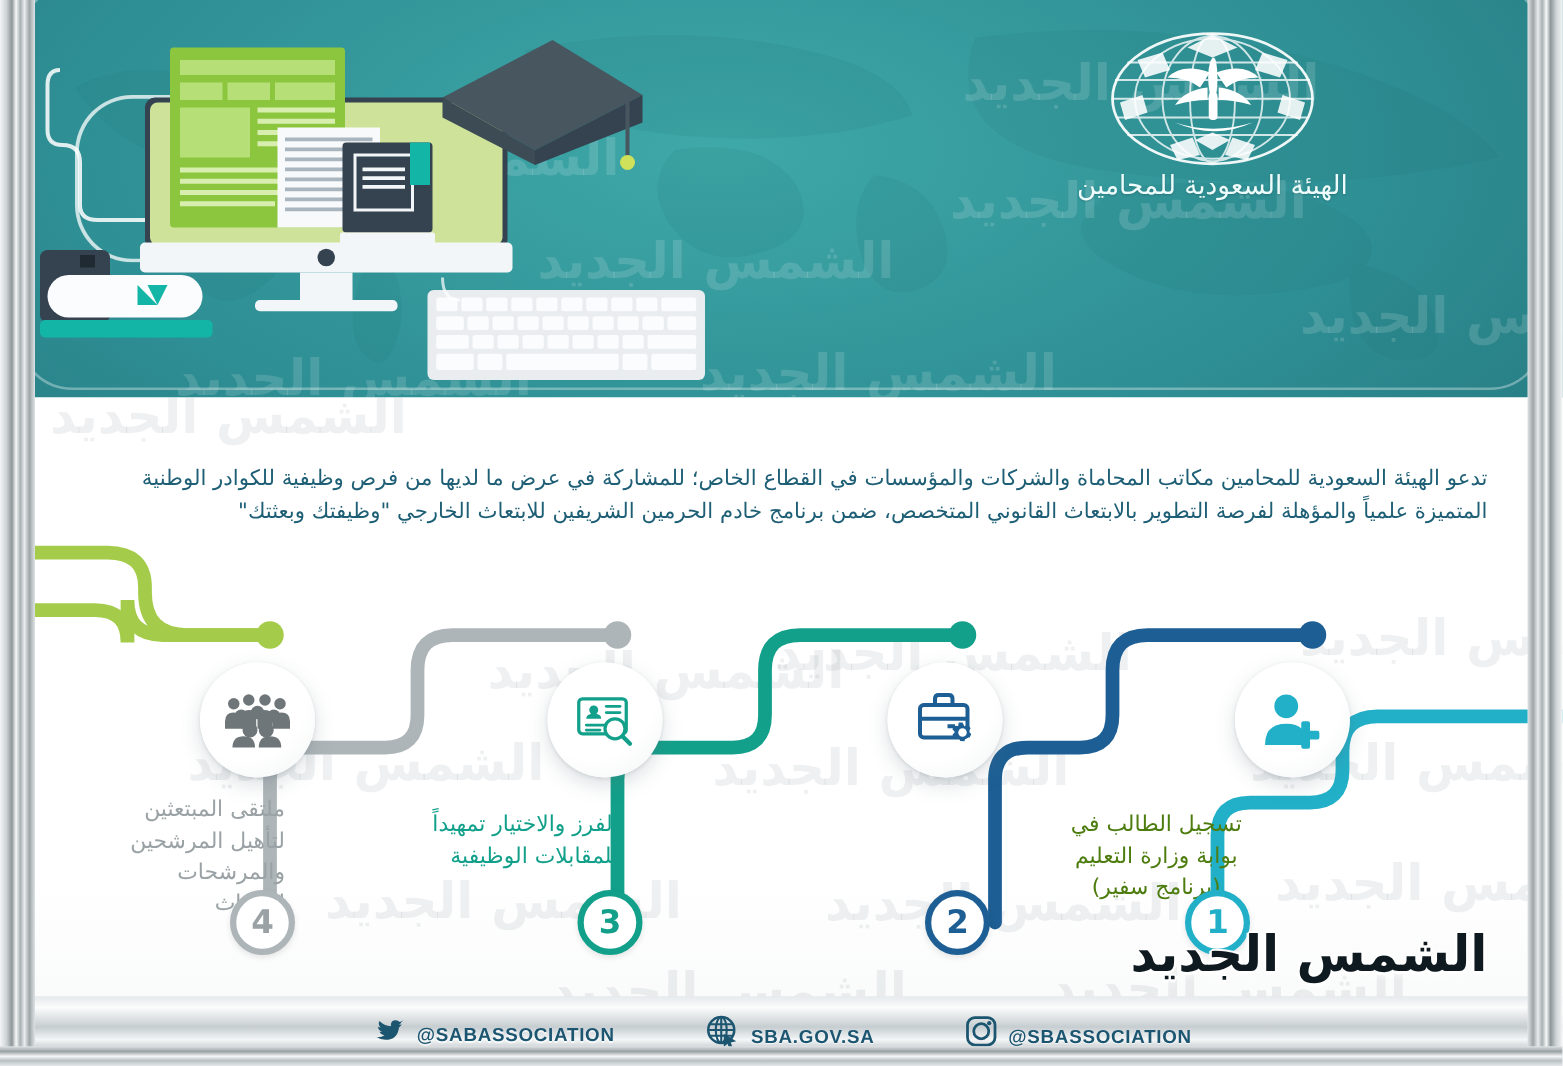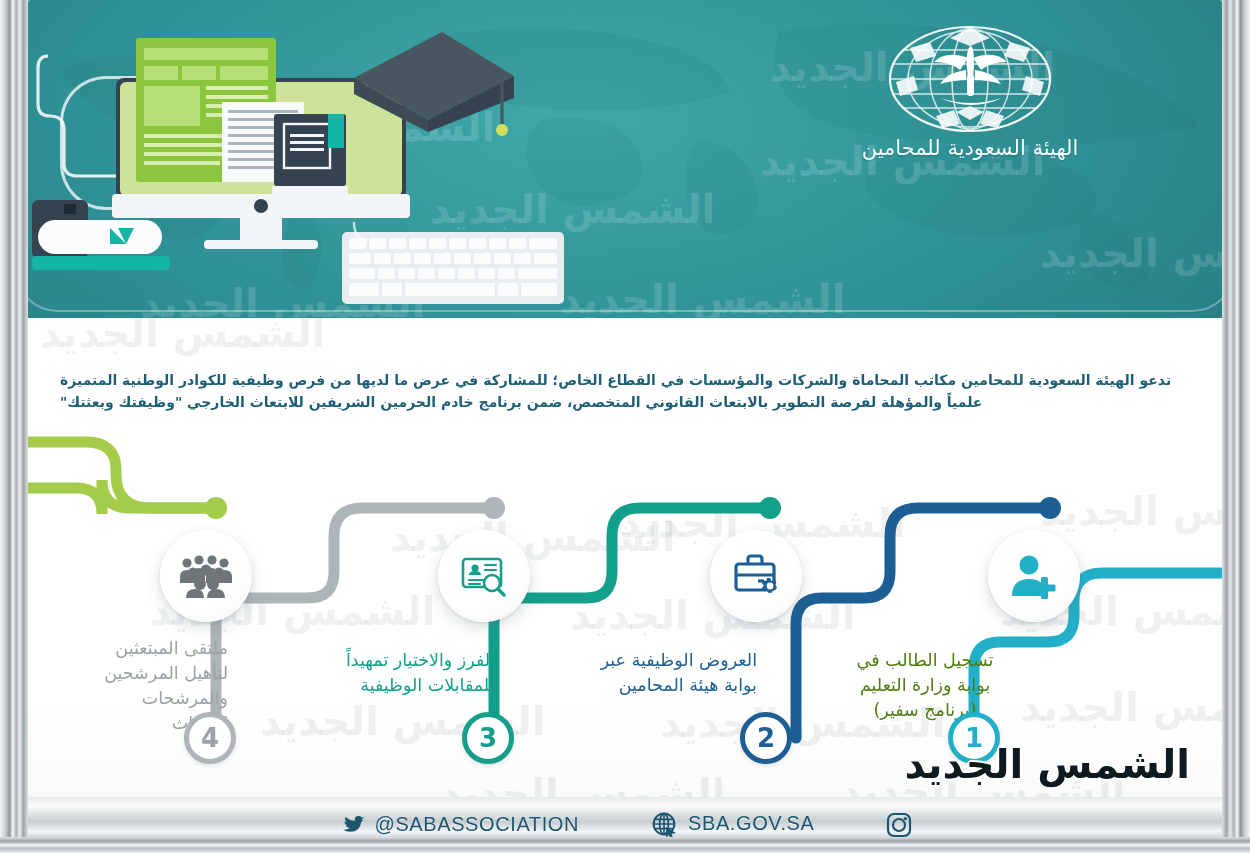--- a/index.html
+++ b/index.html
@@ -94,23 +94,23 @@
   }
 
   
   .body-area {
     position:absolute; left:0; top:318px; width:1250px; height:535px;
     background:linear-gradient(180deg,#ffffff 0%,#ffffff 72%,#f7f8f8 100%);
     overflow:hidden;
   }
   .intro {
     position:absolute; right:60px; top:52px; width:1130px;
-    direction:rtl; text-align:left;
-    color:#1e5f76; font-weight:700;
-    font-size:14px; line-height:1.55; letter-spacing:.2px;
+    direction:rtl; text-align:right;
+    color:#1e5f76; font-weight:400;
+    font-size:17px; line-height:1.55; letter-spacing:.2px;
     z-index:6;
   }
 
   
   .timeline { position:absolute; left:0; top:318px; width:1250px; height:535px; z-index:5; }
 
   .node {
     position:absolute; width:92px; height:92px; border-radius:50%;
     background:radial-gradient(circle at 38% 30%, #ffffff 0%, #ffffff 58%, #f1f3f4 100%);
     box-shadow:0 6px 16px rgba(90,110,120,.22), 0 1px 3px rgba(90,110,120,.18);
@@ -146,24 +146,25 @@
 
   
   .footer {
     position:absolute; left:0; bottom:0; width:1250px; height:56px;
     background:linear-gradient(180deg,#e6eaec 0%,#fbfcfc 16%,#c6cdd0 44%,
       #f4f6f7 62%,#aeb6b9 82%,#dde1e3 100%);
     z-index:40;
     display:flex; align-items:center; justify-content:center; gap:72px;
   }
   .social {
-    display:flex; align-items:flex-start; gap:9px;
-    color:#1c5570; font-size:20px; letter-spacing:.6px;
+    display:flex; align-items:flex-end; gap:9px;
+    color:#1c5570; font-size:15px; letter-spacing:.6px;
     font-family:"Liberation Sans", sans-serif;
     text-shadow:0 1px 0 rgba(255,255,255,.7);
+    font-weight:bold;
   }
   .social svg { display:block; }
 
   
   .illus { position:absolute; left:24px; top:22px; z-index:6; }
 </style>
 </head>
 <body>
 
 <div id="poster">
@@ -404,22 +405,20 @@
           <path d="M28,31 L34,31"></path>
         </g>
         <g fill="#1d5f94">
           <path d="M37,28 l3,0 l1.5,3 l3,-1 l2,2.5 l-1.8,2.6 l2.3,2 l-1.3,2.8 l-3.2,0 l-1,3.1 l-3.2,-0.3
                    l-1.6,-2.8 l-3,0.8 l-1.8,-2.7 l2,-2.4 l-2,-2.3 l1.5,-2.8 l3.1,0.2z"></path>
         </g>
         <circle cx="40" cy="36" r="3.4" fill="#ffffff"></circle>
       </svg>
     </div>
     <div class="numcircle" style="left:740px;top:394px;border-color:#1d5f94;color:#1d5f94;">2</div>
-    <div class="steplabel" style="right:493px;top:330px;width:250px;color:#1d5f94;white-space:pre-line;">العروض الوظيفية عبر
-بوابة هيئة المحامين</div>
 
     <div class="node" style="left:438px;top:212px;">
       <svg width="52" height="52" viewBox="0 0 52 52">
         <rect x="5" y="9" width="38" height="28" rx="3" fill="none" stroke="#12a08a" stroke-width="2.6"></rect>
         <circle cx="17" cy="18" r="3.6" fill="#12a08a"></circle>
         <path d="M11,25 q0,-4 6,-4 q6,0 6,4z" fill="#12a08a"></path>
         <g stroke="#12a08a" stroke-width="2.2" stroke-linecap="round">
           <path d="M27,15 L38,15"></path>
             <path d="M27,20 L38,20"></path>
           <path d="M11,30 L30,30"></path>
@@ -485,20 +484,21 @@
       </svg>
       <span>SBA.GOV.SA</span>
     </div>
 
     <div class="social">
       <svg width="26" height="26" viewBox="0 0 26 26">
         <rect x="2" y="2" width="22" height="22" rx="6" fill="none" stroke="#1c5570" stroke-width="2.2"></rect>
         <circle cx="13" cy="13" r="6" fill="none" stroke="#1c5570" stroke-width="2.2"></circle>
         <circle cx="19.4" cy="6.6" r="1.7" fill="#1c5570"></circle>
       </svg>
+      <span>@SBASSOCIATION</span>
     </div>
   </div>
 
   <div class="frame-edge frame-left"></div>
   <div class="frame-edge frame-right"></div>
   <div class="frame-edge frame-bottom"></div>
 
 </div>
 
 </body></html>

